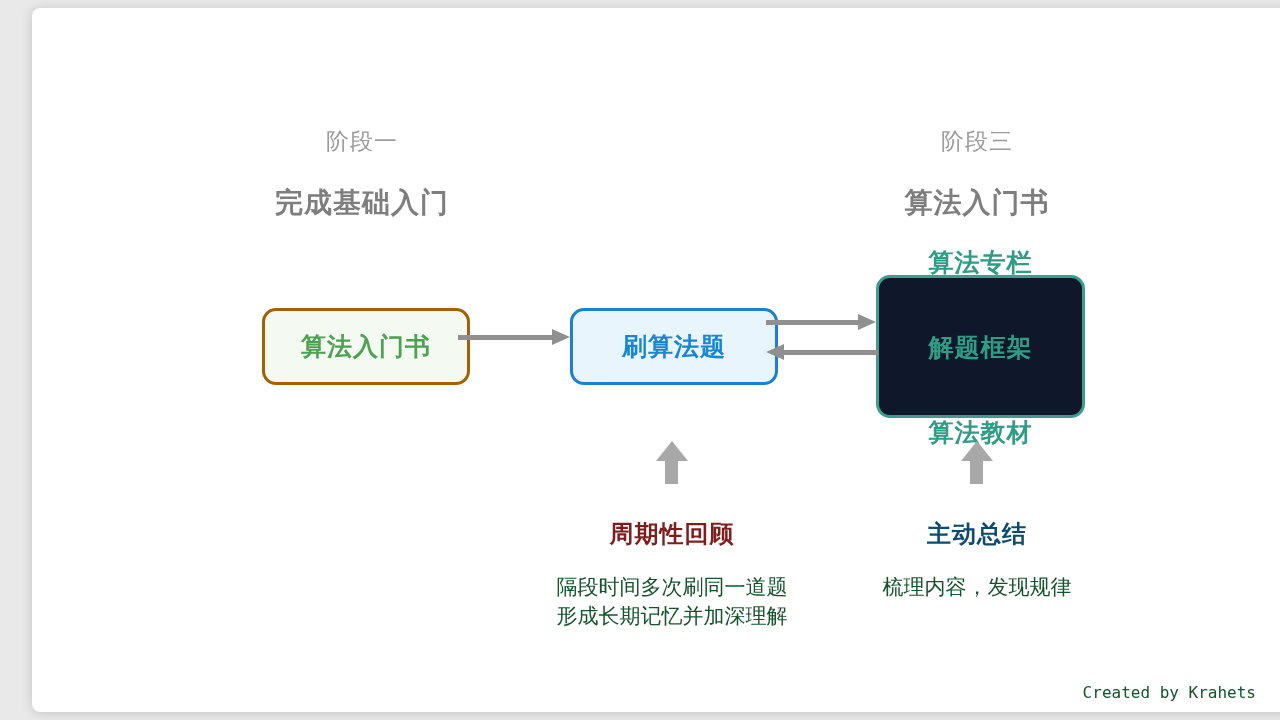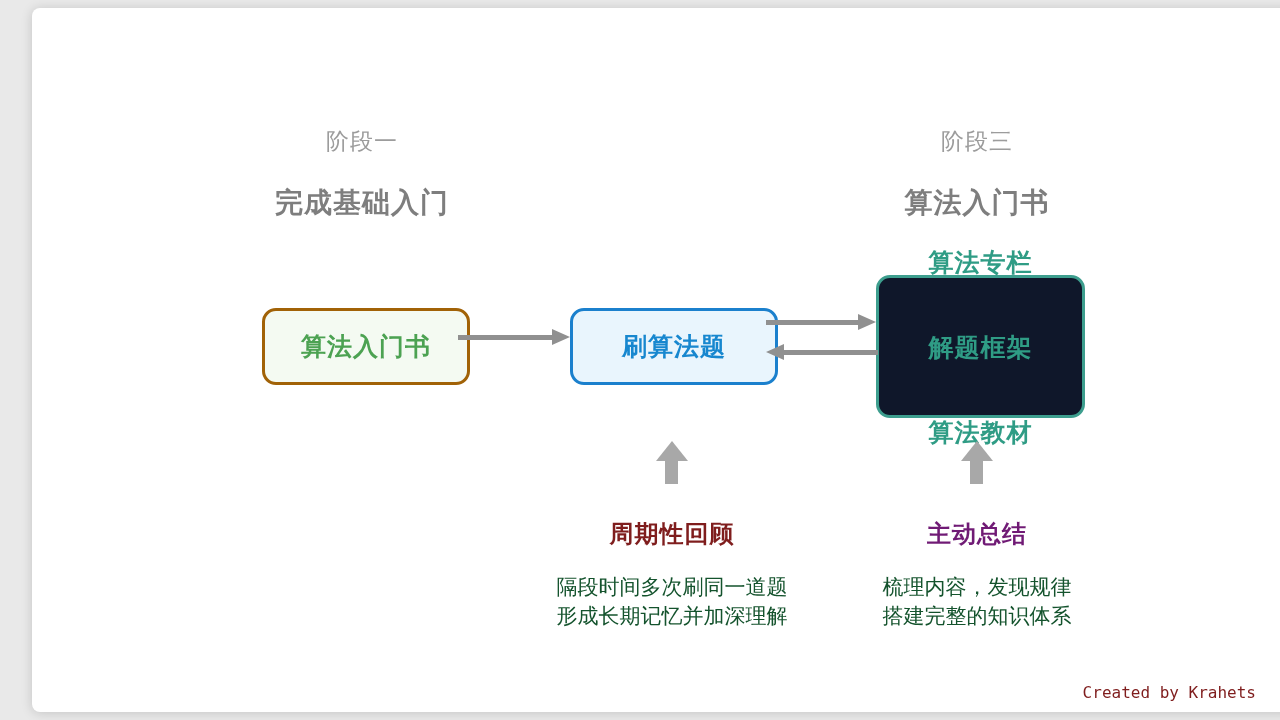--- a/index.html
+++ b/index.html
@@ -47,27 +47,27 @@
     border-left:16px solid transparent;border-right:16px solid transparent;
     border-bottom:20px solid #a8a8a8;}
   .up-stem{position:absolute;width:13px;height:24px;background:#a8a8a8;}
   
   .annotation{position:absolute;width:300px;text-align:center;}
   .annotation .heading{font-size:24px;font-weight:bold;letter-spacing:1px;}
   .annotation .body{margin-top:22px;font-size:21px;color:#14532d;line-height:29px;}
   .ann-blue{left:490px;top:510px;}
   .ann-blue .heading{color:#7f1d1d;}
   .ann-teal{left:795px;top:510px;}
-  .ann-teal .heading{color:#701a75;}
+  .ann-teal .heading{color:#0c4a6e;}
   .ann-teal .body{display:inline-block;text-align:center;}
   
   .credit{
     position:absolute;right:40px;top:675px;
     font-family:"DejaVu Sans Mono","Liberation Mono",monospace;
-    font-size:16px;color:#7f1d1d;
+    font-size:16px;color:#14532d;
   }
 </style>
 </head>
 <body>
 
 <div class="card">
 
   <div class="stage stage1">
     <div class="stage-label">阶段一</div>
     <div class="stage-title">完成基础入门</div>
@@ -119,19 +119,18 @@
     <div class="body">
       <div>隔段时间多次刷同一道题</div>
       <div>形成长期记忆并加深理解</div>
     </div>
   </div>
 
   <div class="annotation ann-teal">
     <div class="heading">主动总结</div>
     <div class="body">
       <div>梳理内容，发现规律</div>
-      <div>搭建完整的知识体系</div>
     </div>
   </div>
 
   <div class="credit">Created by Krahets</div>
 
 </div>
 
 </body></html>

